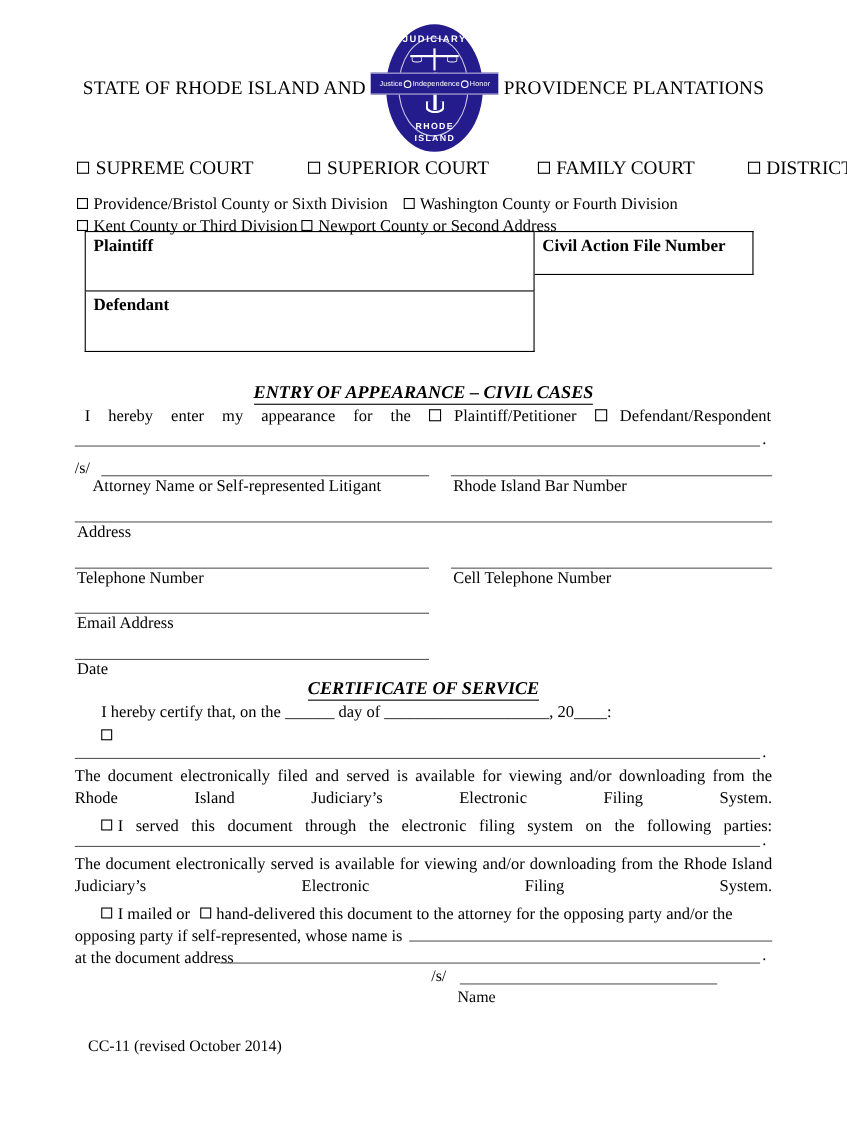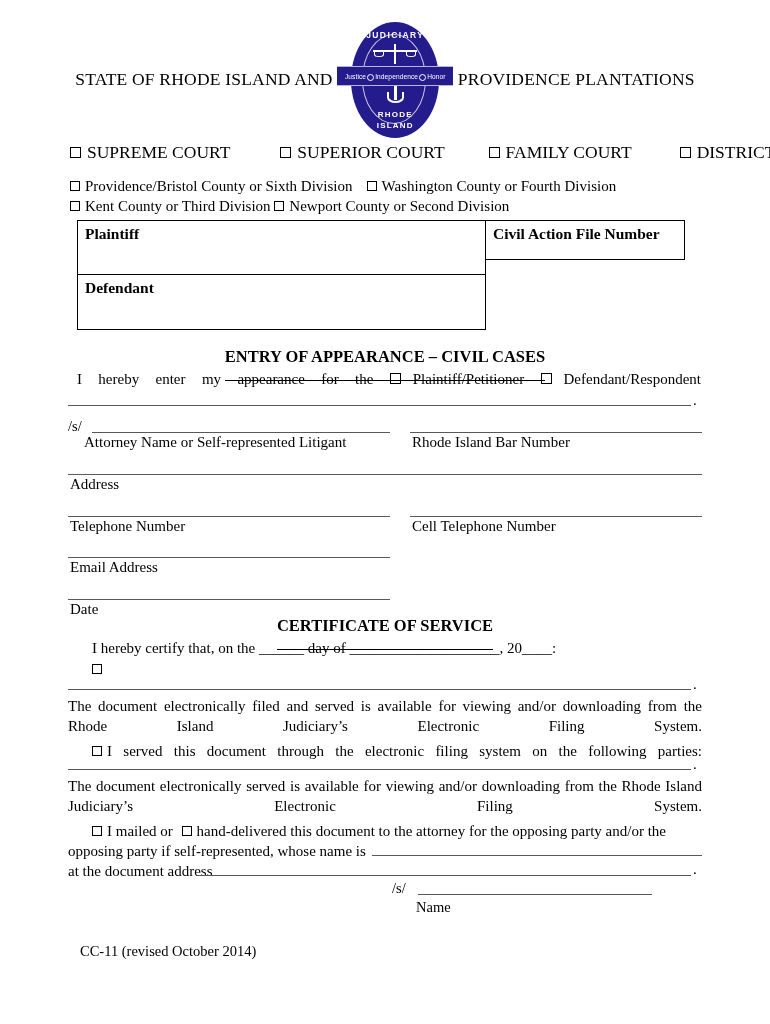--- a/index.html
+++ b/index.html
@@ -183,21 +183,21 @@
     text-align: left;
     font-size: 15px;
     line-height: 20px;
   }
   .divisions .d-gap { display:inline-block; width: 14px; }
 
   
   .caption {
     position: absolute;
     left: 77px;
-    top: 220px;
+    top: 210px;
     width: 608px;
     height: 110px;
   }
   .cap-left-top {
     position: absolute; left: 0; top: 0;
     width: 409px; height: 55px;
     border: 1px solid #000;
     box-sizing: border-box;
   }
   .cap-left-bot {
@@ -221,21 +221,21 @@
   }
 
   
   .h-center {
     position: absolute;
     left: 0; width: 770px;
     text-align: center;
     font-weight: bold;
     font-size: 16.5px;
   }
-  .h-center span { border-bottom: 1.6px solid #000; padding-bottom: 14px; }
+  .h-center span { border-bottom: 1.6px solid #000; padding-bottom: 1px; font-style: italic; }
 
   .appear-line {
     position: absolute;
     left: 77px;
     top: 371px;
     width: 624px;
     font-size: 15px;
     display: flex;
     justify-content: space-between;
     white-space: nowrap;
@@ -317,21 +317,21 @@
     </span>
     <span class="htxt">PROVIDENCE PLANTATIONS</span>
   </div>
 
   <div class="courts-row">
     <span class="court-item"><span class="cbx"></span><span>SUPREME COURT</span></span><span class="sp1"></span><span class="court-item"><span class="cbx"></span><span>SUPERIOR COURT</span></span><span class="sp2"></span><span class="court-item"><span class="cbx"></span><span>FAMILY COURT</span></span><span class="sp3"></span><span class="court-item"><span class="cbx"></span><span>DISTRICT COURT</span></span>
   </div>
 
   <div class="divisions">
     <div><span><span class="cbx-sm"></span><span>Providence/Bristol County or Sixth Division</span></span><span class="d-gap"></span><span><span class="cbx-sm"></span><span>Washington County or Fourth Division</span></span></div>
-    <div><span><span class="cbx-sm"></span><span>Kent County or Third Division</span></span> <span><span class="cbx-sm"></span><span>Newport County or Second Division</span></span></div>
+    <div><span><span class="cbx-sm"></span><span>Kent County or Third Division</span></span> <span><span class="cbx-sm"></span><span>Newport County or Second Address</span></span></div>
   </div>
 
   <div class="caption">
     <div class="cap-left-top">
       <div class="cap-label">Plaintiff</div>
     </div>
     <div class="cap-left-bot">
       <div class="cap-label">Defendant</div>
     </div>
     <div class="cap-right">

